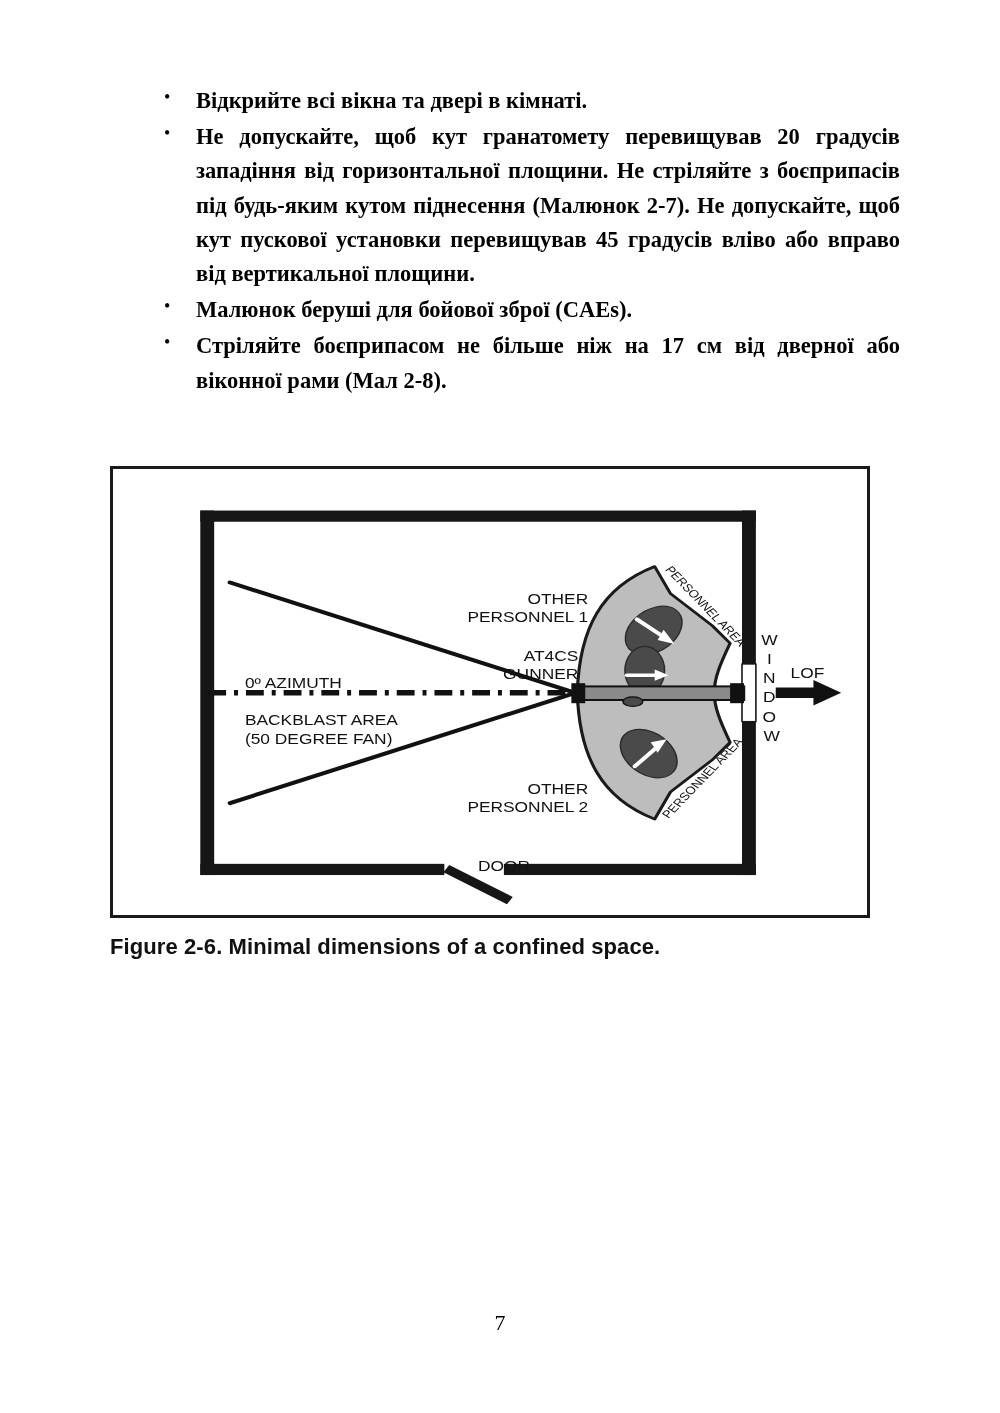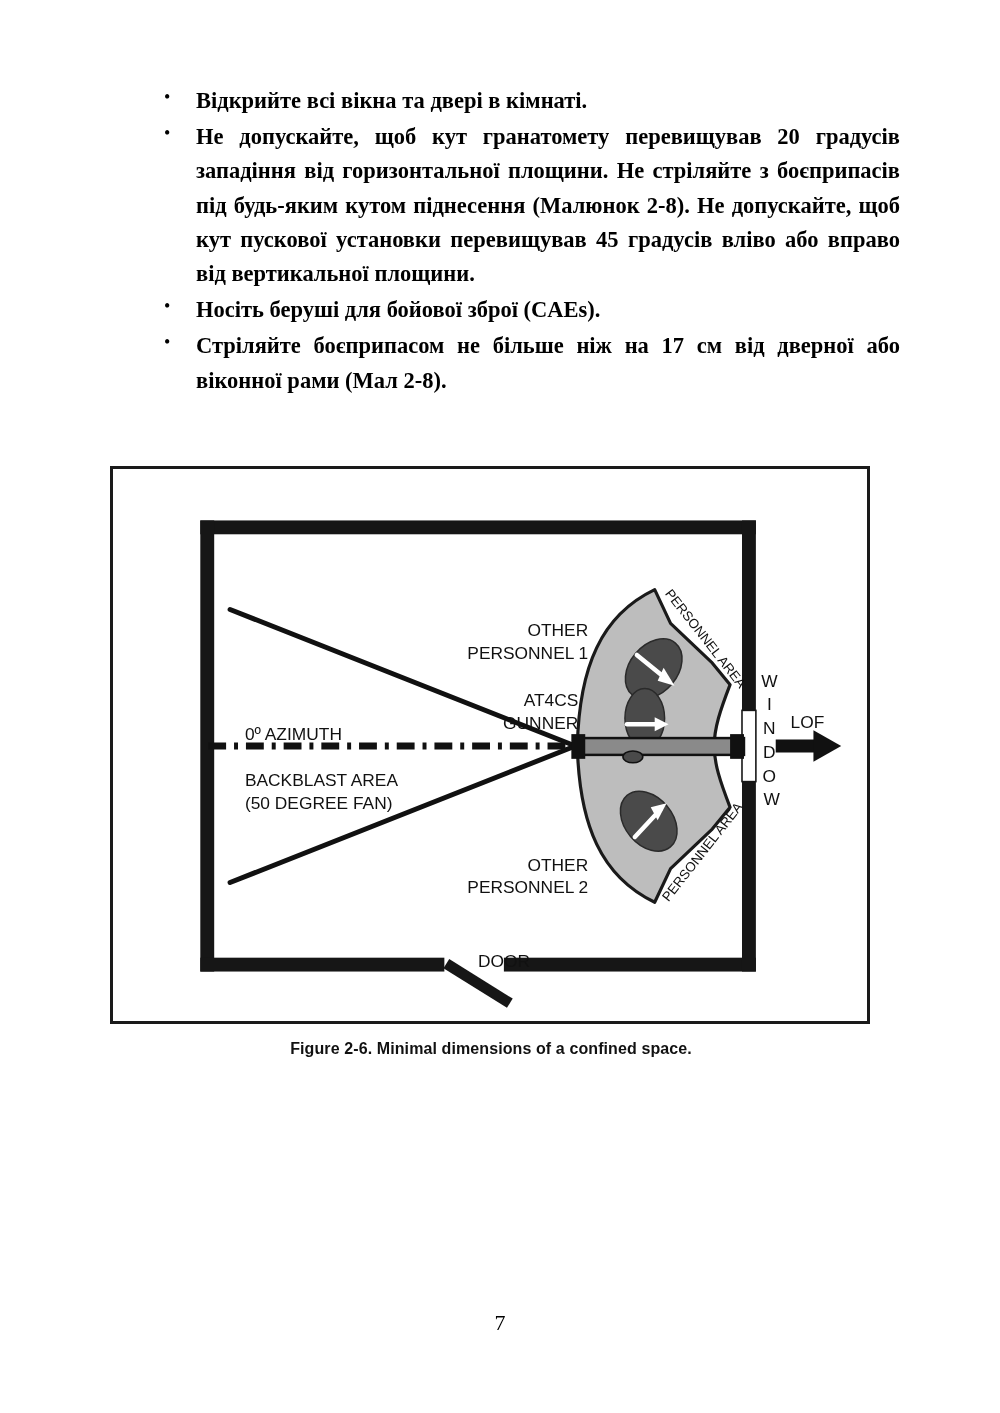--- a/index.html
+++ b/index.html
@@ -49,39 +49,39 @@
   
   #figure-block {
     position: absolute;
     left: 110px;
     top: 466px;
     width: 762px;
   }
   #figure-frame {
     position: relative;
     width: 760px;
-    height: 558px;
+    height: 452px;
     border: 3px solid #1a1a1a;
     background: #ffffff;
     box-sizing: border-box;
   }
   #diagram-svg {
     position: absolute;
     left: 0;
     top: 0;
     width: 100%;
     height: 100%;
     display: block;
   }
   #figure-caption {
     margin-top: 16px;
-    text-align: center;
+    text-align: left;
     font-family: "Liberation Sans", "DejaVu Sans", sans-serif;
     font-weight: bold;
-    font-size: 16px;
+    font-size: 22px;
     letter-spacing: 0.1px;
     color: #111111;
   }
 
   
   #page-number {
     position: absolute;
     left: 0;
     top: 1310px;
     width: 1000px;
@@ -95,26 +95,26 @@
 
 <div id="body-text">
 
   <div class="bullet-item">
     <span class="bullet-marker">•</span>
     <span class="bullet-text">Відкрийте всі вікна та двері в кімнаті.</span>
   </div>
 
   <div class="bullet-item">
     <span class="bullet-marker">•</span>
-    <span class="bullet-text">Не допускайте, щоб кут гранатомету перевищував 20 градусів западіння від горизонтальної площини. Не стріляйте з боєприпасів під будь-яким кутом піднесення (Малюнок 2-8). Не допускайте, щоб кут пускової установки перевищував 45 градусів вліво або вправо від вертикальної площини.</span>
-  </div>
-
-  <div class="bullet-item">
-    <span class="bullet-marker">•</span>
-    <span class="bullet-text">Носіть беруші для бойової зброї (CAEs).</span>
+    <span class="bullet-text">Не допускайте, щоб кут гранатомету перевищував 20 градусів западіння від горизонтальної площини. Не стріляйте з боєприпасів під будь-яким кутом піднесення (Малюнок 2-7). Не допускайте, щоб кут пускової установки перевищував 45 градусів вліво або вправо від вертикальної площини.</span>
+  </div>
+
+  <div class="bullet-item">
+    <span class="bullet-marker">•</span>
+    <span class="bullet-text">Малюнок беруші для бойової зброї (CAEs).</span>
   </div>
 
   <div class="bullet-item">
     <span class="bullet-marker">•</span>
     <span class="bullet-text">Стріляйте боєприпасом не більше ніж на 17 см від дверної або віконної рами (Мал 2-8).</span>
   </div>
 
 </div>
 
 <div id="figure-block">

